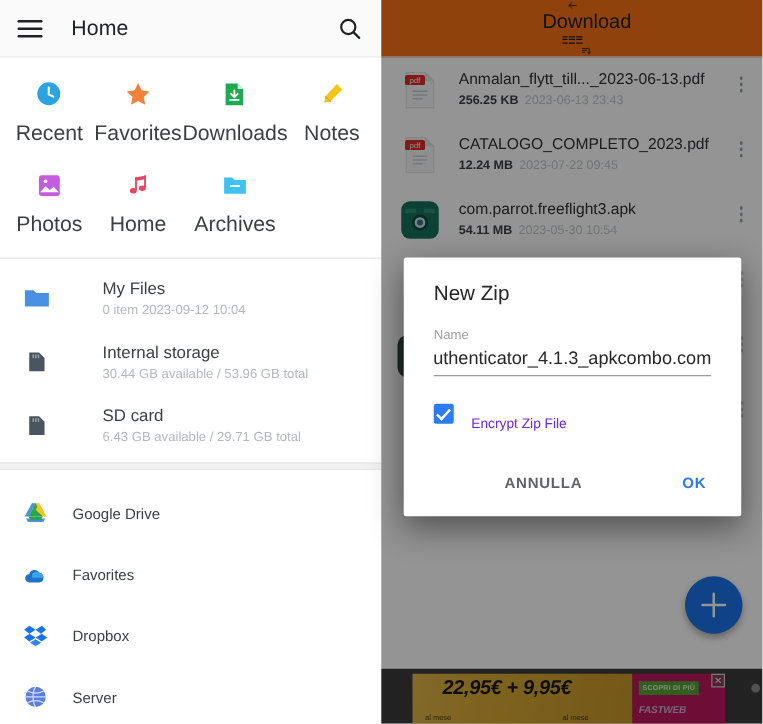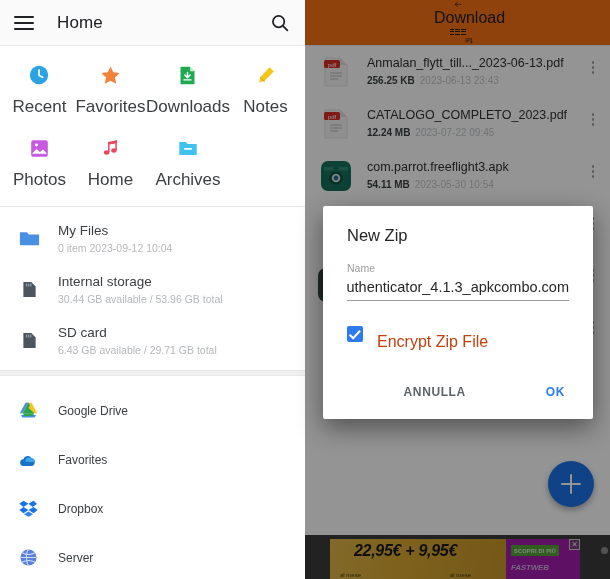--- a/index.html
+++ b/index.html
@@ -40,21 +40,21 @@
   .q-cell { display: flex; flex-direction: column; align-items: center; cursor: pointer; padding: 6px 0 4px; }
   .q-ico { width: 26px; height: 26px; display: flex; align-items: center; justify-content: center; margin-bottom: 9px; }
   .q-lbl { font-size: 17px; color: #3c4043; }
 
   .l-divider { height: 1px; background: #e8e8e8; margin: 6px 0 0 0; }
   .l-divider.thick { height: 6px; background: #f1f1f1; border-top: 1px solid #e8e8e8; border-bottom: 1px solid #e8e8e8; margin: 4px 0; }
 
   .store-list { padding: 6px 0 0 0; }
   .store-row { display: flex; align-items: center; padding: 9px 16px; cursor: pointer; }
   .store-ico { width: 26px; height: 26px; flex: 0 0 26px; display: flex; align-items: center; justify-content: center; margin-right: 16px; }
-  .store-txt { display: flex; flex-direction: column; }
+  .store-txt { display: flex; flex-direction: column; margin-left: 24px; }
   .store-name { font-size: 13.5px; color: #3c4043; line-height: 17px; }
   .store-sub { font-size: 10.5px; color: #b5b8bb; margin-top: 3px; line-height: 13px; }
 
   .cloud-list { padding: 6px 0; }
   .cloud-row { display: flex; align-items: center; padding: 12.5px 16px; cursor: pointer; }
   .cloud-ico { width: 24px; height: 24px; flex: 0 0 24px; display: flex; align-items: center; justify-content: center; margin-right: 18px; }
   .cloud-name { font-size: 12px; color: #3c4043; }
 
   
   .right-panel {
@@ -99,21 +99,21 @@
   .fab:before { width: 20px; height: 2.5px; }
   .fab:after { width: 2.5px; height: 20px; }
 
   
   .ad-wrap { position: absolute; left: 0; bottom: 0; width: 305px; height: 44px; background: #3b3b3b; overflow: hidden; }
   .ad-inner { position: absolute; left: 25px; top: 4px; width: 250px; height: 40px; display: flex; }
   .ad-gold { flex: 1; background: linear-gradient(100deg,#e0b64a 0%,#d8a832 40%,#c9982a 100%); position: relative; overflow: hidden; }
   .ad-price { position: absolute; top: 3px; left: 24px; right: 4px; font-size: 16px; font-weight: 700; font-style: italic; color: #1b1b1b; white-space: nowrap; letter-spacing: -.3px; }
   .ad-sub1 { position: absolute; bottom: 1px; left: 10px; font-size: 6px; color: #4a3c12; }
   .ad-sub2 { position: absolute; bottom: 1px; left: 120px; font-size: 6px; color: #4a3c12; }
-  .ad-purple { width: 74px; background: #a21caf; position: relative; }
+  .ad-purple { width: 74px; background: #be185d; position: relative; }
   .ad-cta { position: absolute; top: 6px; left: 5px; background: #57a33b; color: #d8ecd0; font-size: 5.6px; font-weight: 700; padding: 2.5px 3px; letter-spacing: .2px; white-space: nowrap; }
   .ad-brand { position: absolute; bottom: 7px; left: 5px; color: #c8b1d6; font-size: 8px; font-weight: 700; font-style: italic; letter-spacing: -.2px; }
   .ad-close { position: absolute; top: 0px; right: 0px; width: 11px; height: 11px; border: 1px solid #cfcfcf; color: #e8e8e8; font-size: 8px; line-height: 9px; text-align: center; background: rgba(90,90,90,.55); cursor: pointer; }
   .ad-info { position: absolute; right: 2px; top: 12px; width: 7px; height: 7px; border-radius: 50%; background: #8d8d8d; }
 
   
   .scrim {
     position: absolute; left: 305px; top: 0;
     width: 305px; height: 579px;
     background: rgba(0,0,0,.42);
@@ -145,21 +145,21 @@
   .cbox {
     width: 16px; height: 16px; border-radius: 2px;
     background: #2a7cf0; position: relative; flex: 0 0 16px;
   }
   .cbox:after {
     content: ""; position: absolute;
     left: 5px; top: 2px; width: 4px; height: 8.5px;
     border: solid #fff; border-width: 0 2px 2px 0;
     transform: rotate(43deg);
   }
-  .cbox-lbl { margin-left: 14px; font-size: 16px; color: #c2410c; margin-top: 16px; }
+  .cbox-lbl { margin-left: 14px; font-size: 11px; color: #6d28d9; margin-top: 16px; }
   .dlg-actions { display: flex; justify-content: flex-end; align-items: center; margin-top: 28px; padding-bottom: 6px; gap: 46px; }
   .dlg-btn { font-size: 12px; letter-spacing: .6px; font-weight: 600; cursor: pointer; padding: 6px 4px; }
   .dlg-cancel { color: #5f6368; margin-right: 26px; }
   .dlg-ok { color: #2a7cf0; }
 
   
   .peek-circle { position: absolute; left: 318px; top: 268px; width: 34px; height: 34px; border-radius: 8px; background: #1d2b26; z-index: 55; }
 </style>
 </head>
 <body>

